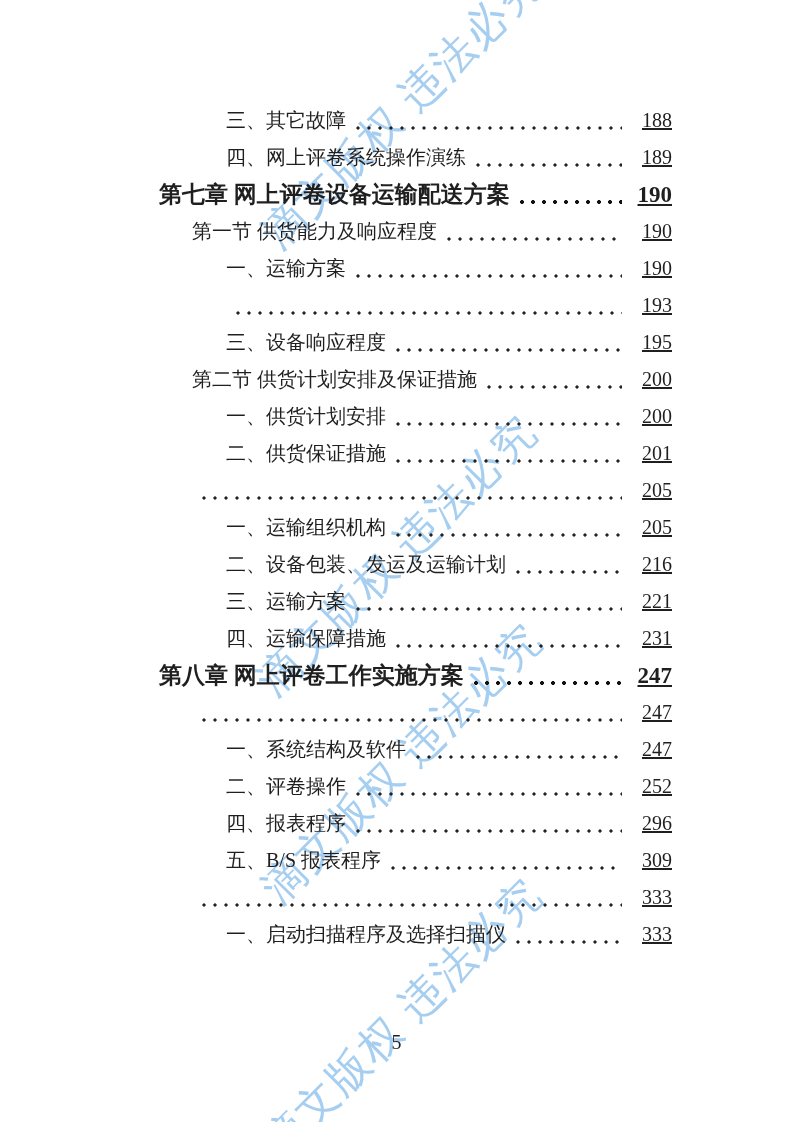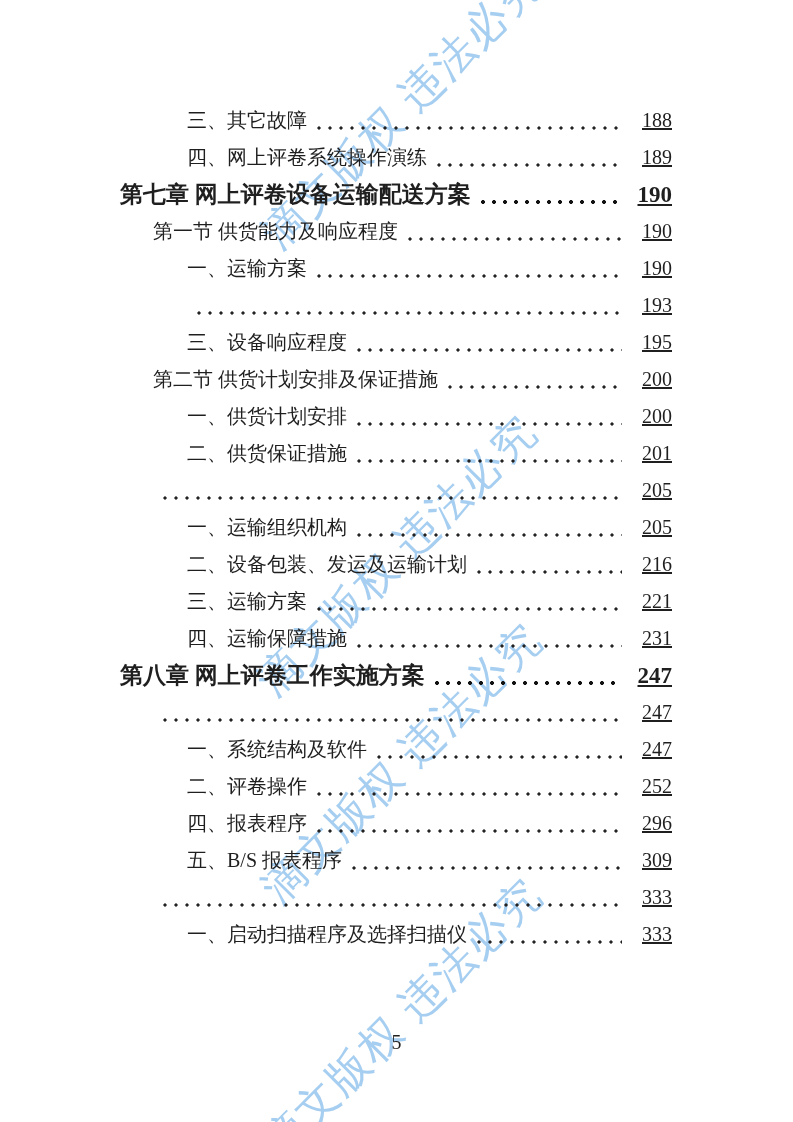--- a/index.html
+++ b/index.html
@@ -18,21 +18,21 @@
     letter-spacing:2px;
     line-height:1.1;
     white-space:pre;
     transform:rotate(-45deg);
     transform-origin:0 0;
     font-family:"Liberation Sans","DejaVu Sans",sans-serif;
     pointer-events:none;
     user-select:none;
   }
   .toc{position:absolute;left:120px;top:102px;width:552px;}
-  .row{display:flex;align-items:center;height:37px;font-size:20px;}
+  .row{display:flex;align-items:center;height:37px;font-size:20px;margin-left:39px;}
   .row .label{flex:none;white-space:pre;}
   .row .leader{
     flex:1 1 auto;
     align-self:stretch;
     margin:0 8px 0 10px;
     background-image:radial-gradient(circle at 2px 26px,#222222 1.4px,transparent 1.8px);
     background-size:11px 37px;
     background-repeat:repeat-x;
   }
   .row .pg{flex:none;min-width:42px;text-align:right;text-decoration:underline;}

